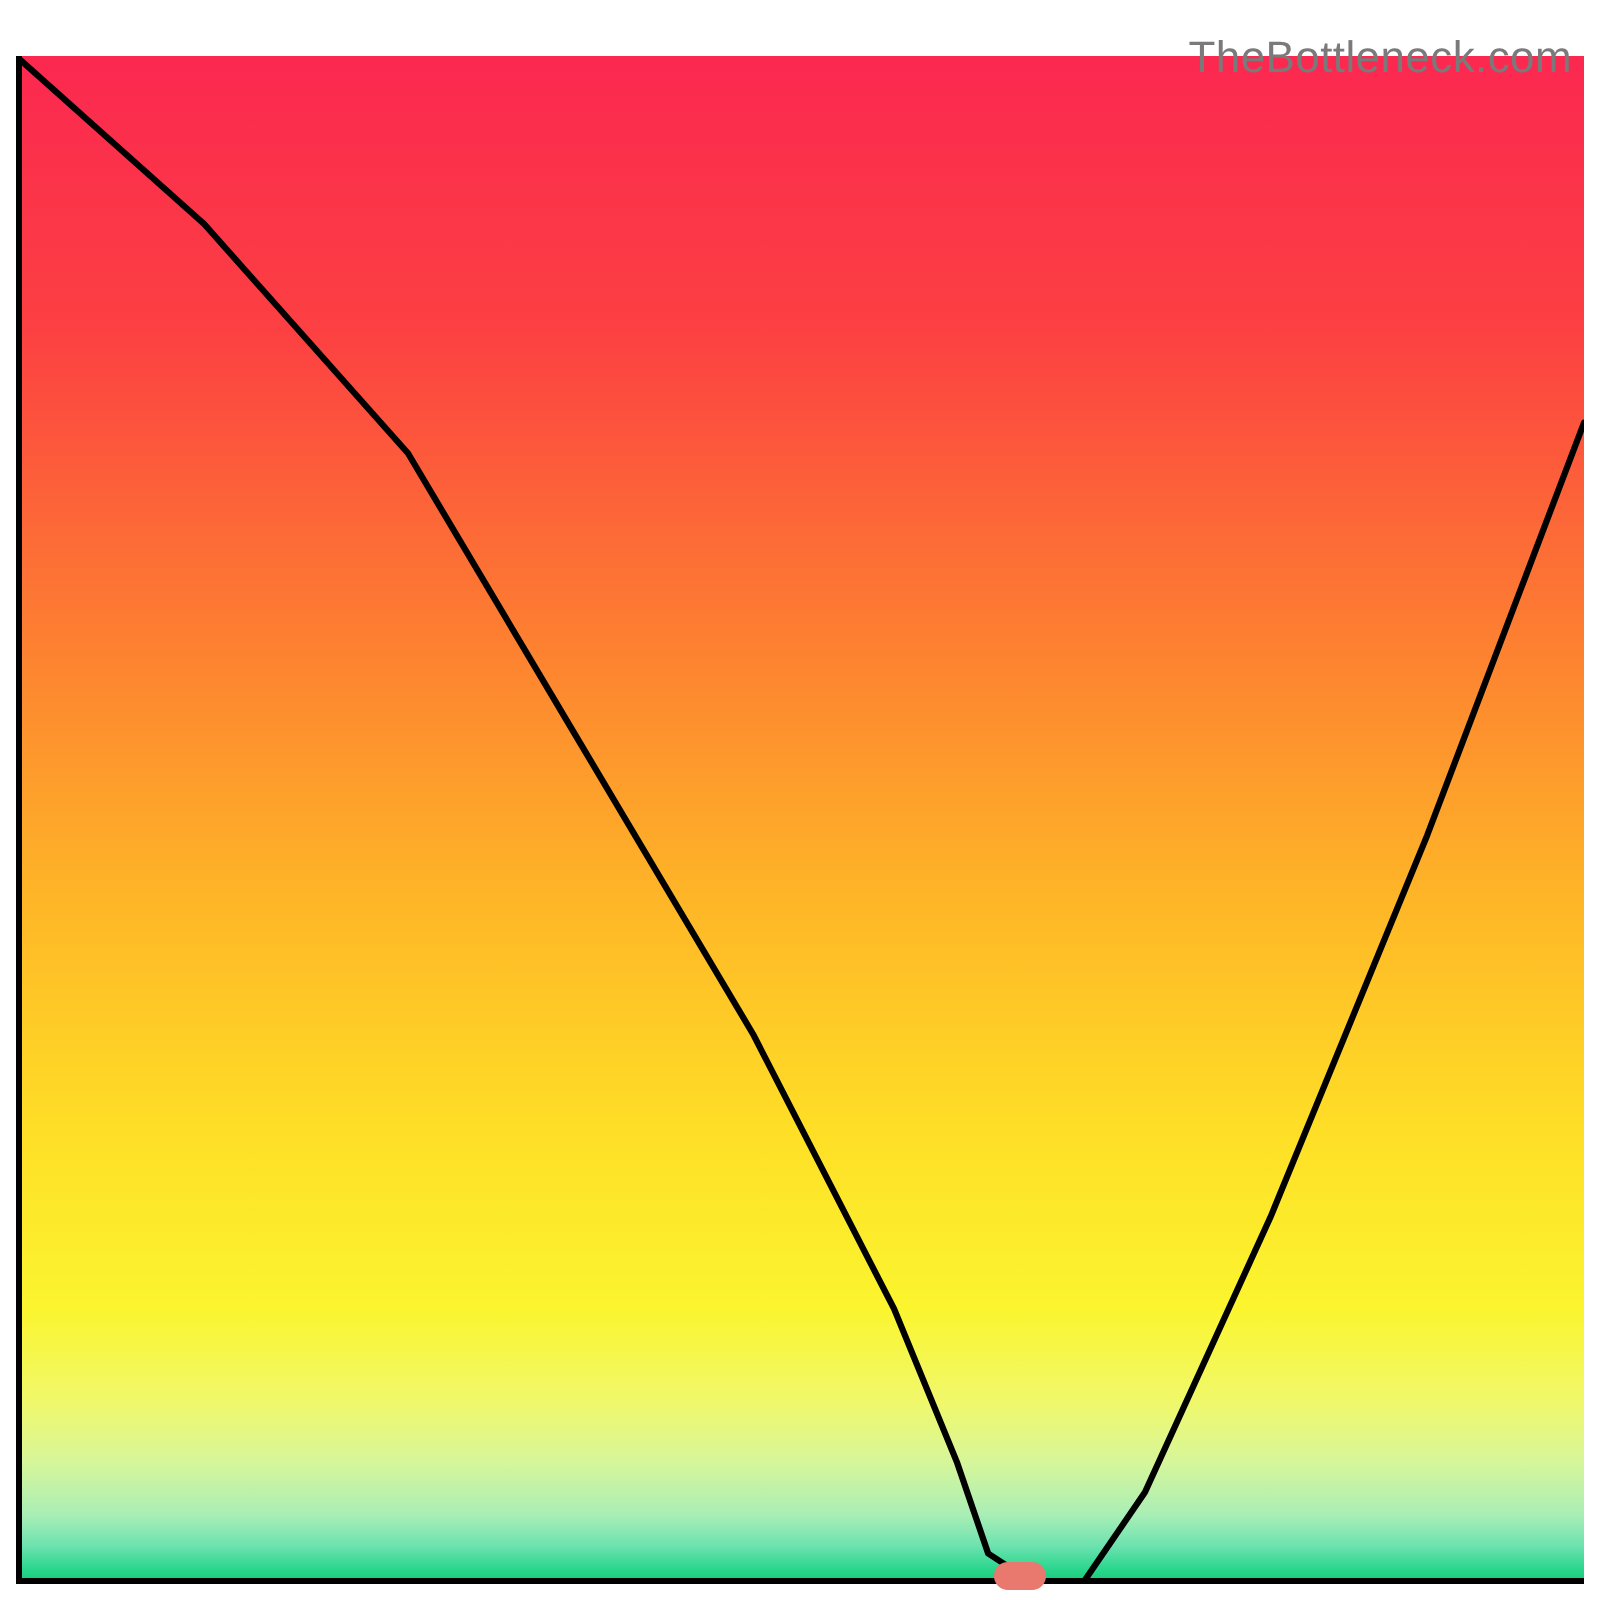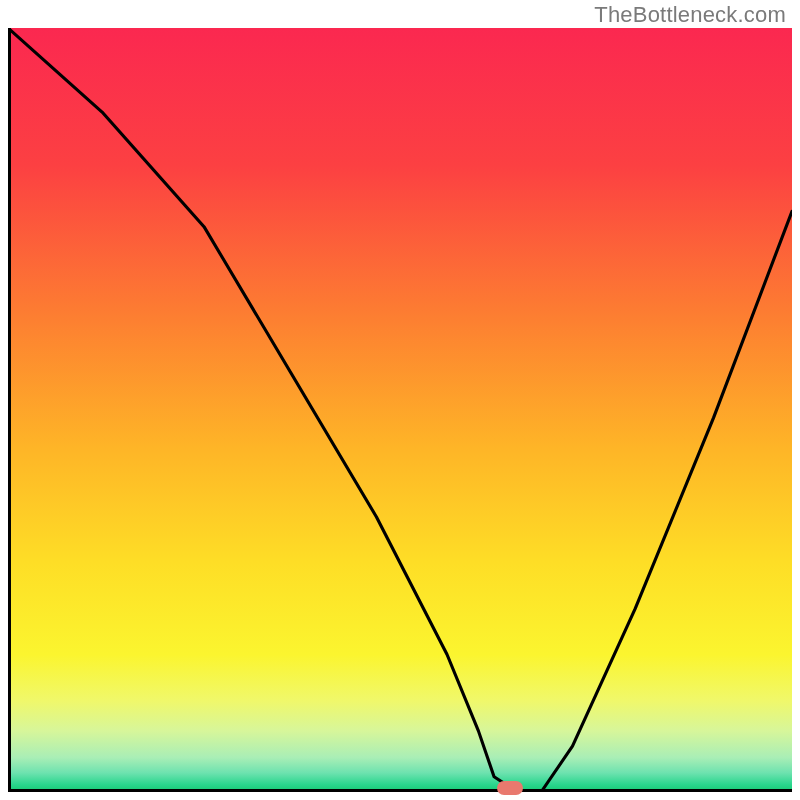--- a/index.html
+++ b/index.html
@@ -11,21 +11,21 @@
     background: #fff;
     font-family: Arial, Helvetica, sans-serif;
   }
   .stage {
     position: relative;
     width: 800px;
     height: 800px;
   }
   .watermark {
     position: absolute;
-    top: 2px;
+    top: 16px;
     right: 14px;
     font-size: 22px;
     font-weight: 500;
     color: #7a7a7a;
     letter-spacing: 0.2px;
     z-index: 4;
     user-select: none;
     margin-left: 44px;
   }
   .plot-frame {

